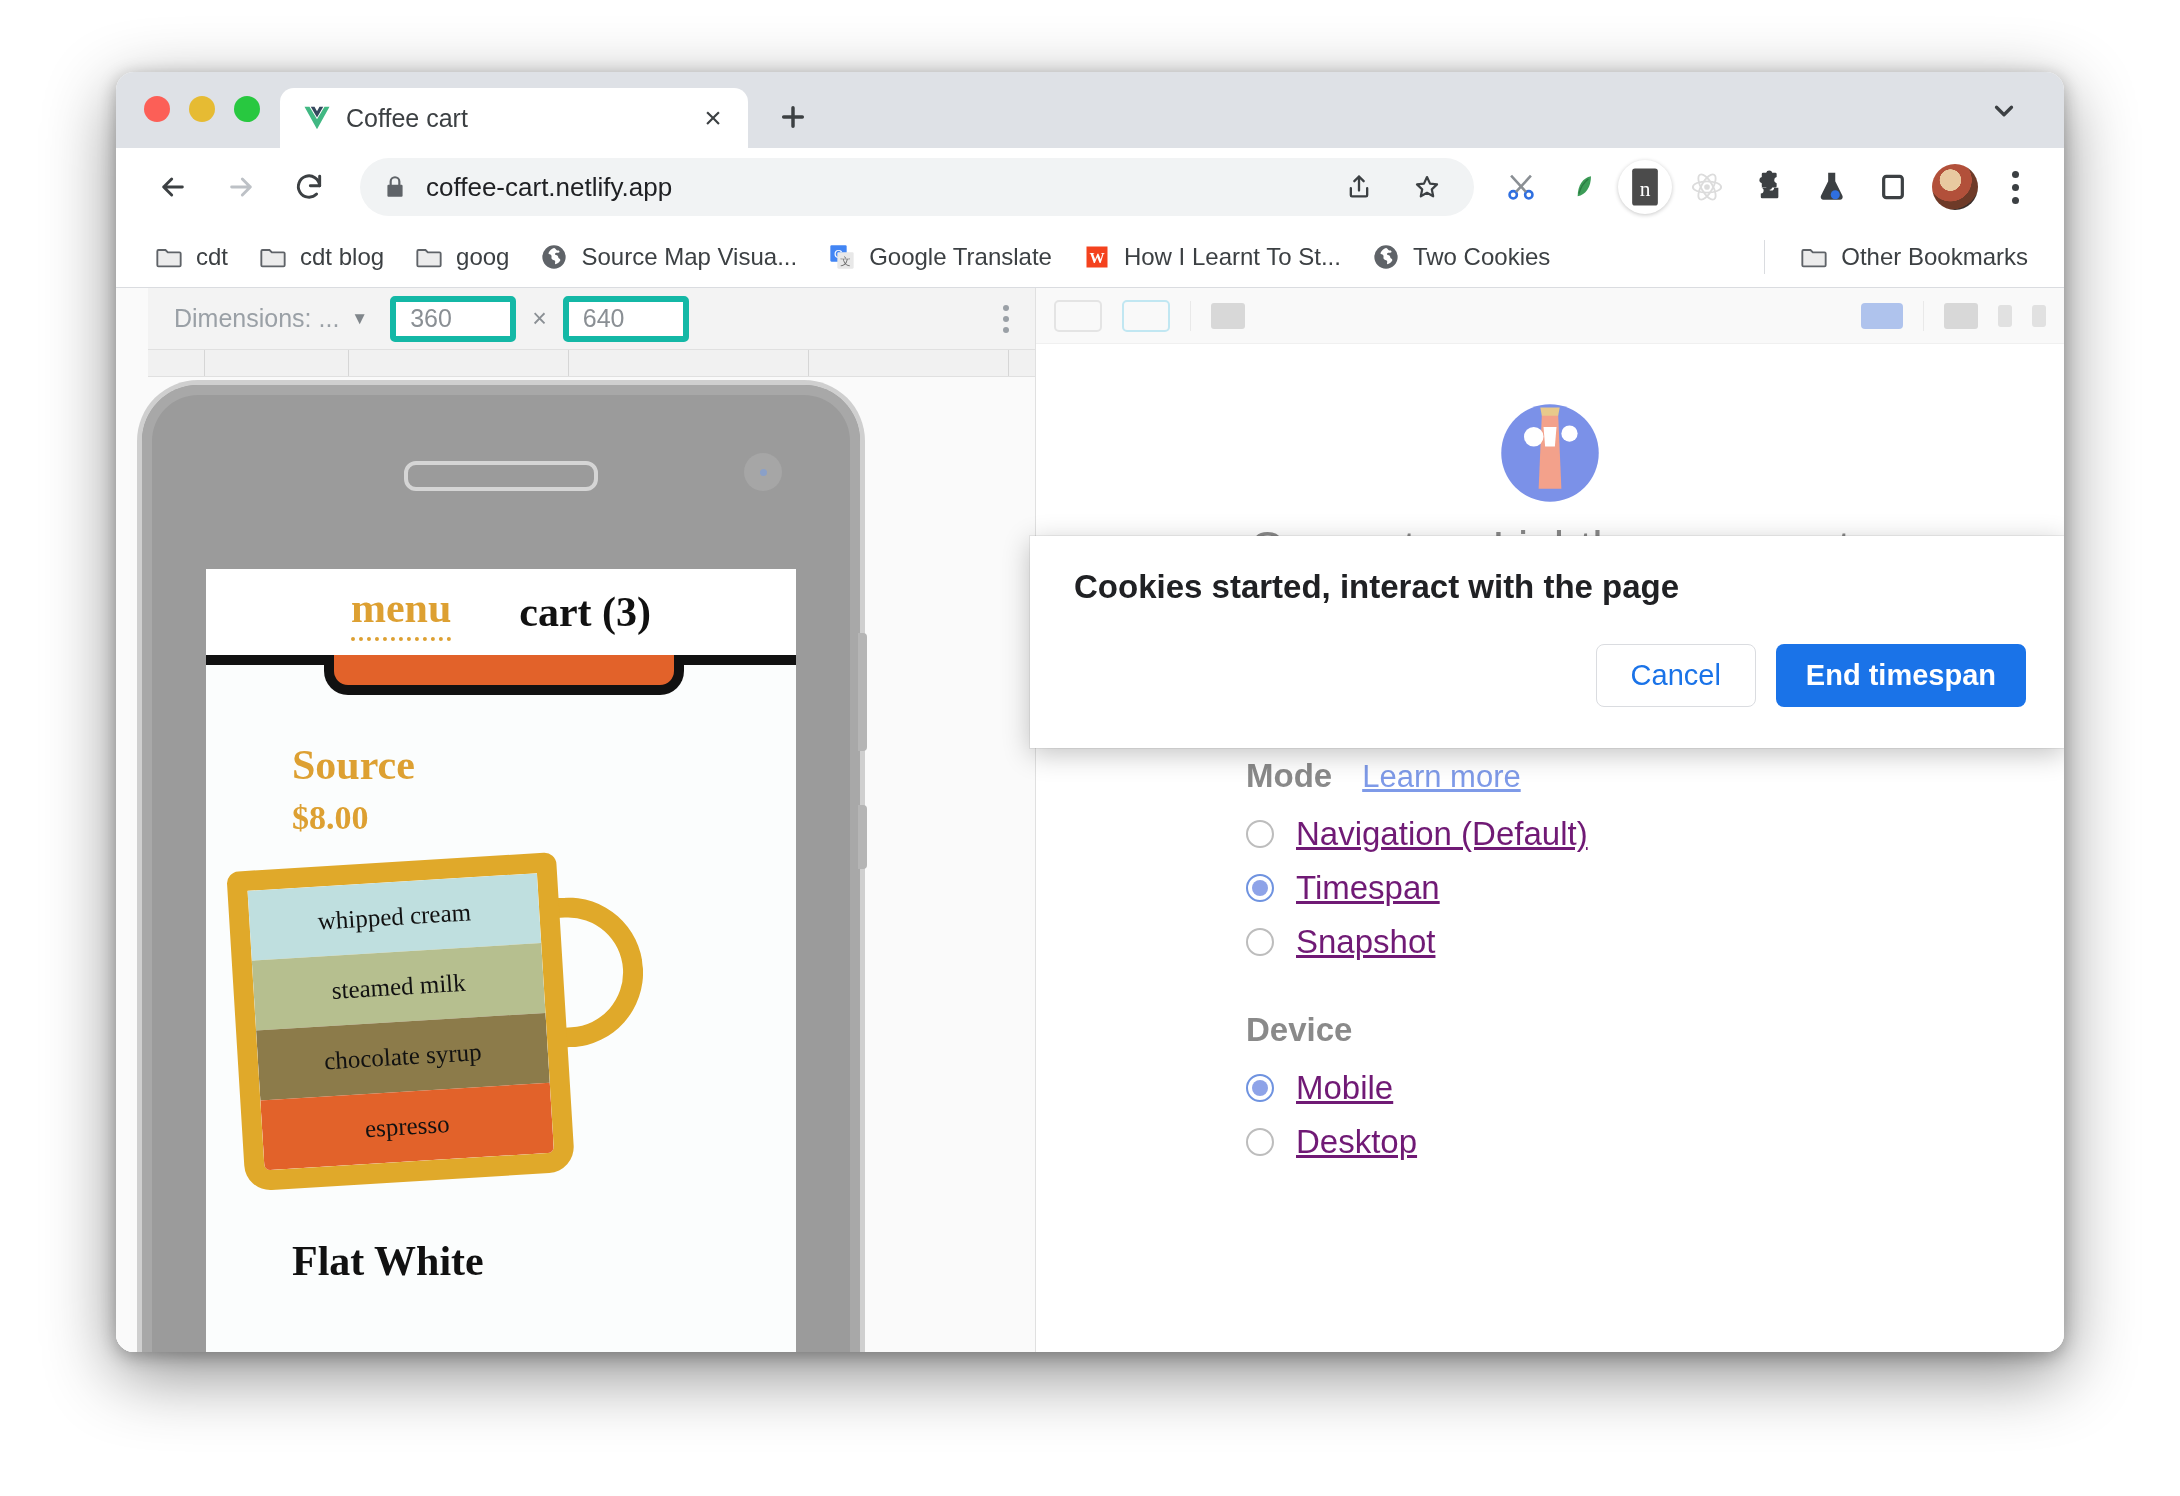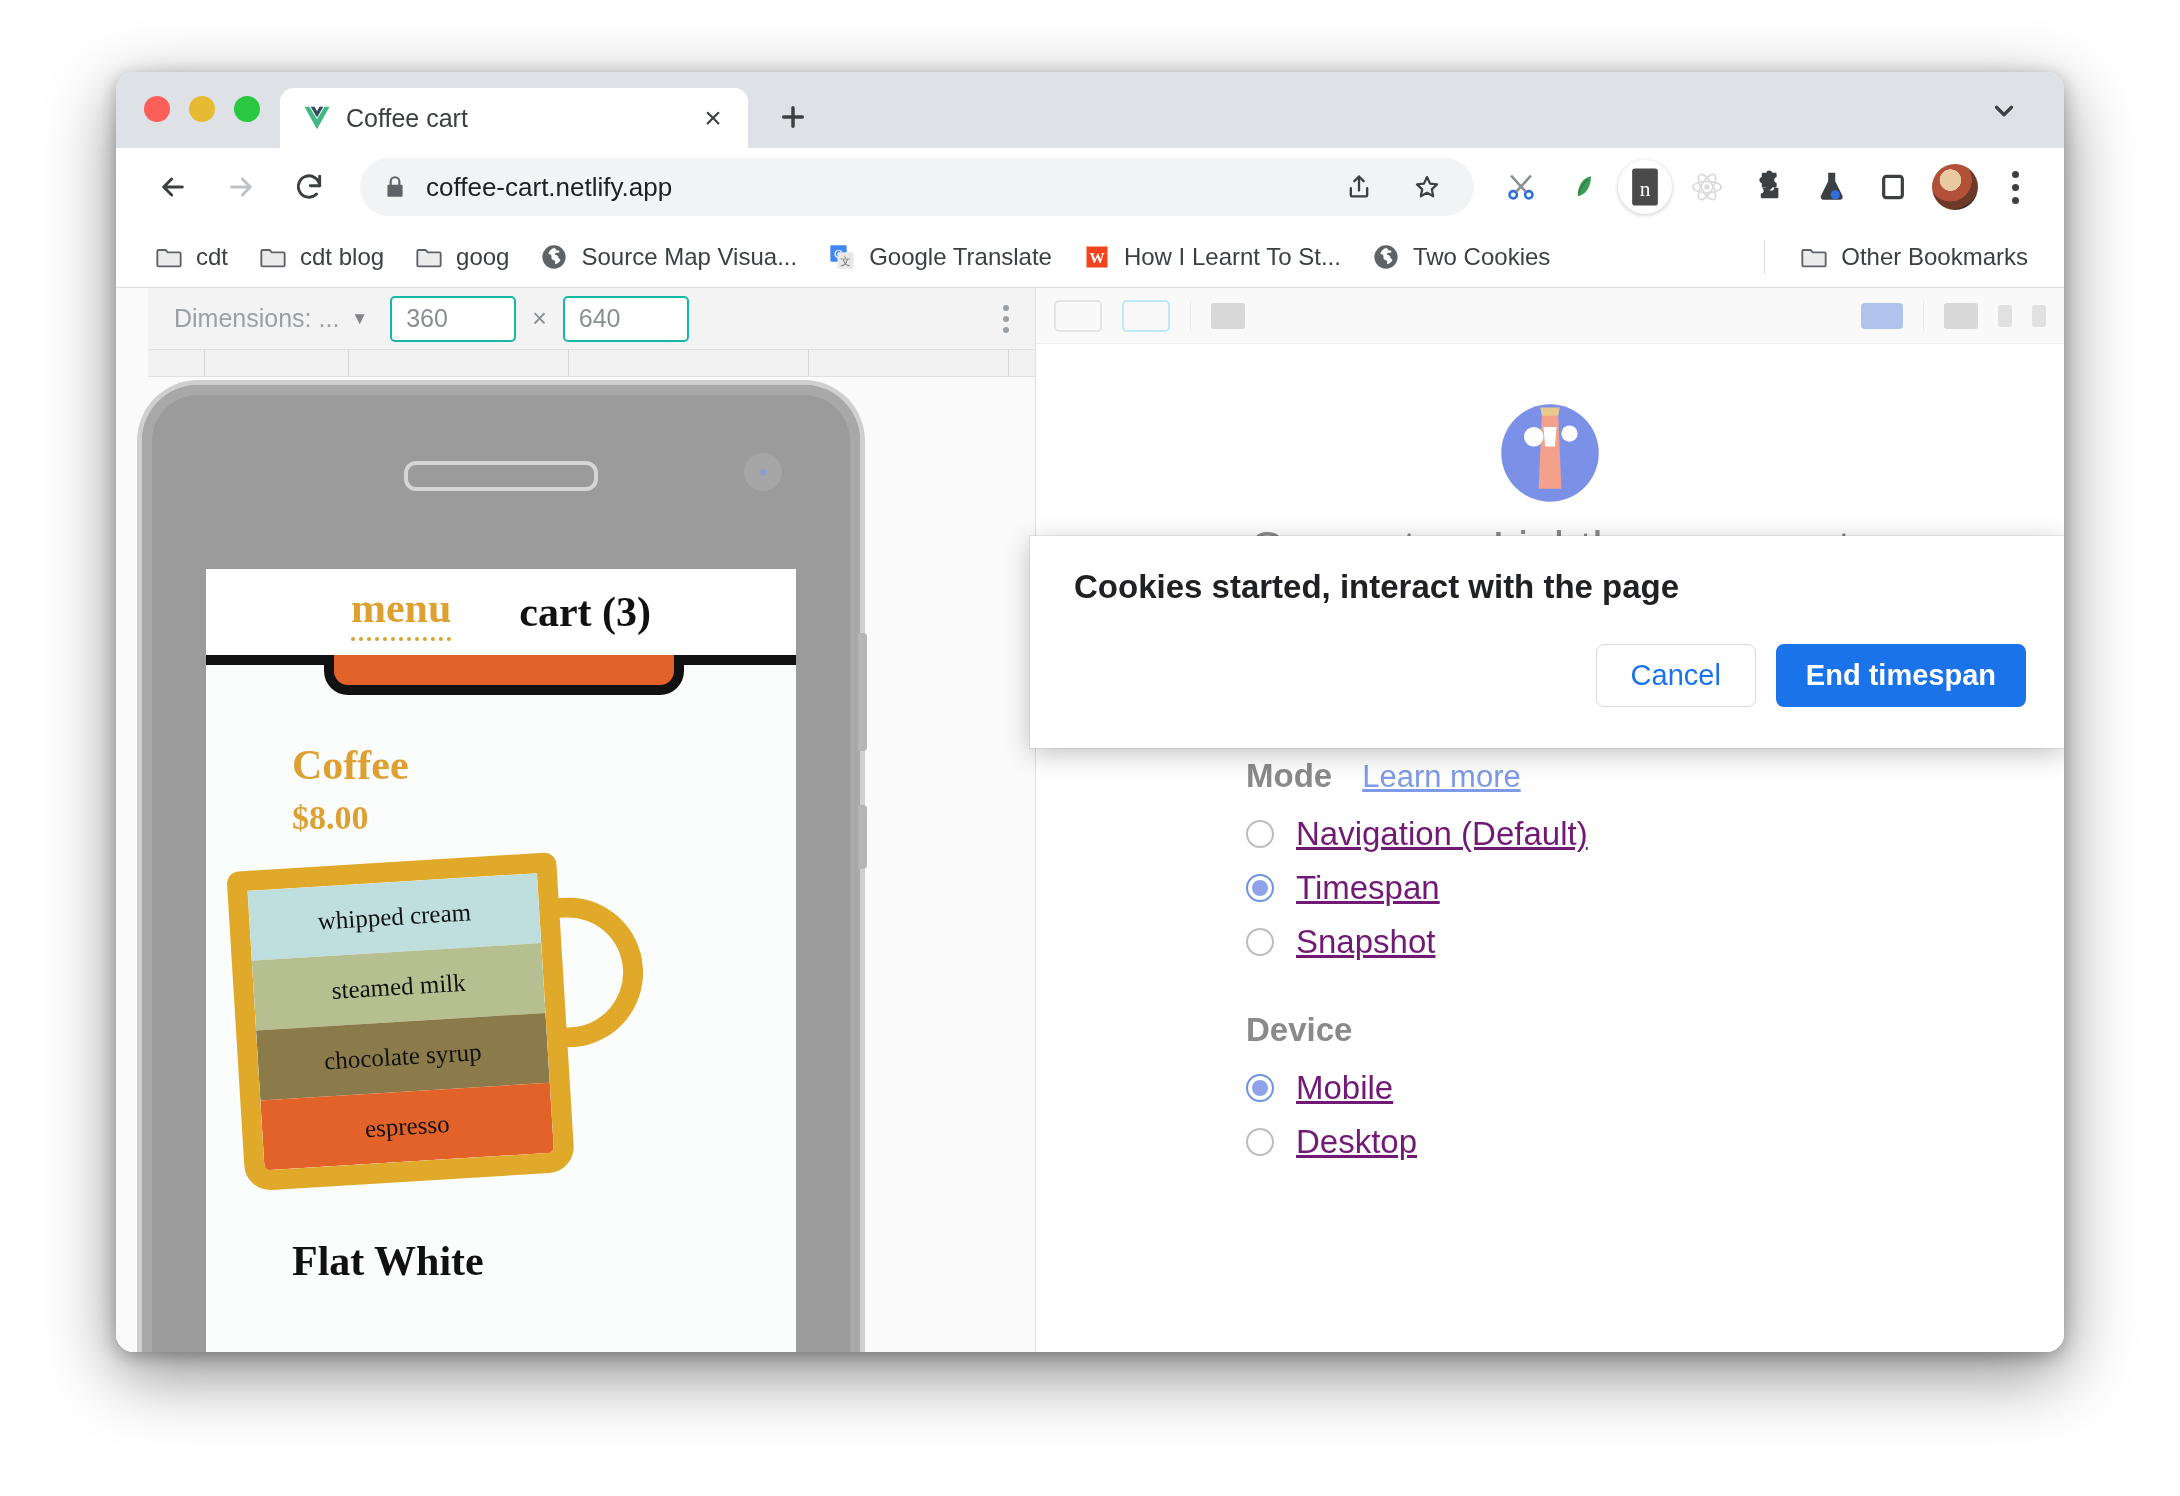--- a/index.html
+++ b/index.html
@@ -173,21 +173,21 @@
     gap: 16px;
     box-sizing: border-box;
   }
   .dt-select {
     display: flex; align-items: center; gap: 12px;
     font-size: 25px; color: #9aa0a6; padding: 4px 6px;
   }
   .dt-caret { font-size: 17px; color: #80868b; }
   .dt-input {
     width: 126px; height: 46px;
-    border: 2px solid #14b8a6; border-radius: 5px;
+    border: 6px solid #14b8a6; border-radius: 5px;
     background: #fff;
     display: flex; align-items: center;
     padding: 0 14px; box-sizing: border-box;
     font-size: 25px; color: #8a8f94;
   }
   .dt-x { font-size: 25px; color: #8a8f94; }
   .dt-kebab { margin-left: auto; display:flex; flex-direction:column; gap:5px; align-items:center; padding-right: 8px;}
   .dt-kebab i { width: 6px; height: 6px; border-radius: 50%; background: #9aa0a6; display:block; }
 
   .ruler {
@@ -661,21 +661,21 @@
             <div class="phone-btn b1"></div>
             <div class="phone-btn b2"></div>
 
             <div class="viewport">
               <div class="site-nav">
                 <span class="nav-menu">menu</span>
                 <span class="nav-cart">cart (3)</span>
               </div>
               <div class="prev-cup-peek"></div>
 
-              <div class="item-title">Coffee</div>
+              <div class="item-title">Source</div>
               <div class="item-price">$8.00</div>
 
               <div class="cup-wrap">
                 <div class="cup-handle"></div>
                 <div class="cup-body">
                   <div class="layer" style="background:#bfdfdf">
                     <span>whipped cream</span>
                   </div>
                   <div class="layer" style="background:#b6bf8f">
                     <span>steamed milk</span>

